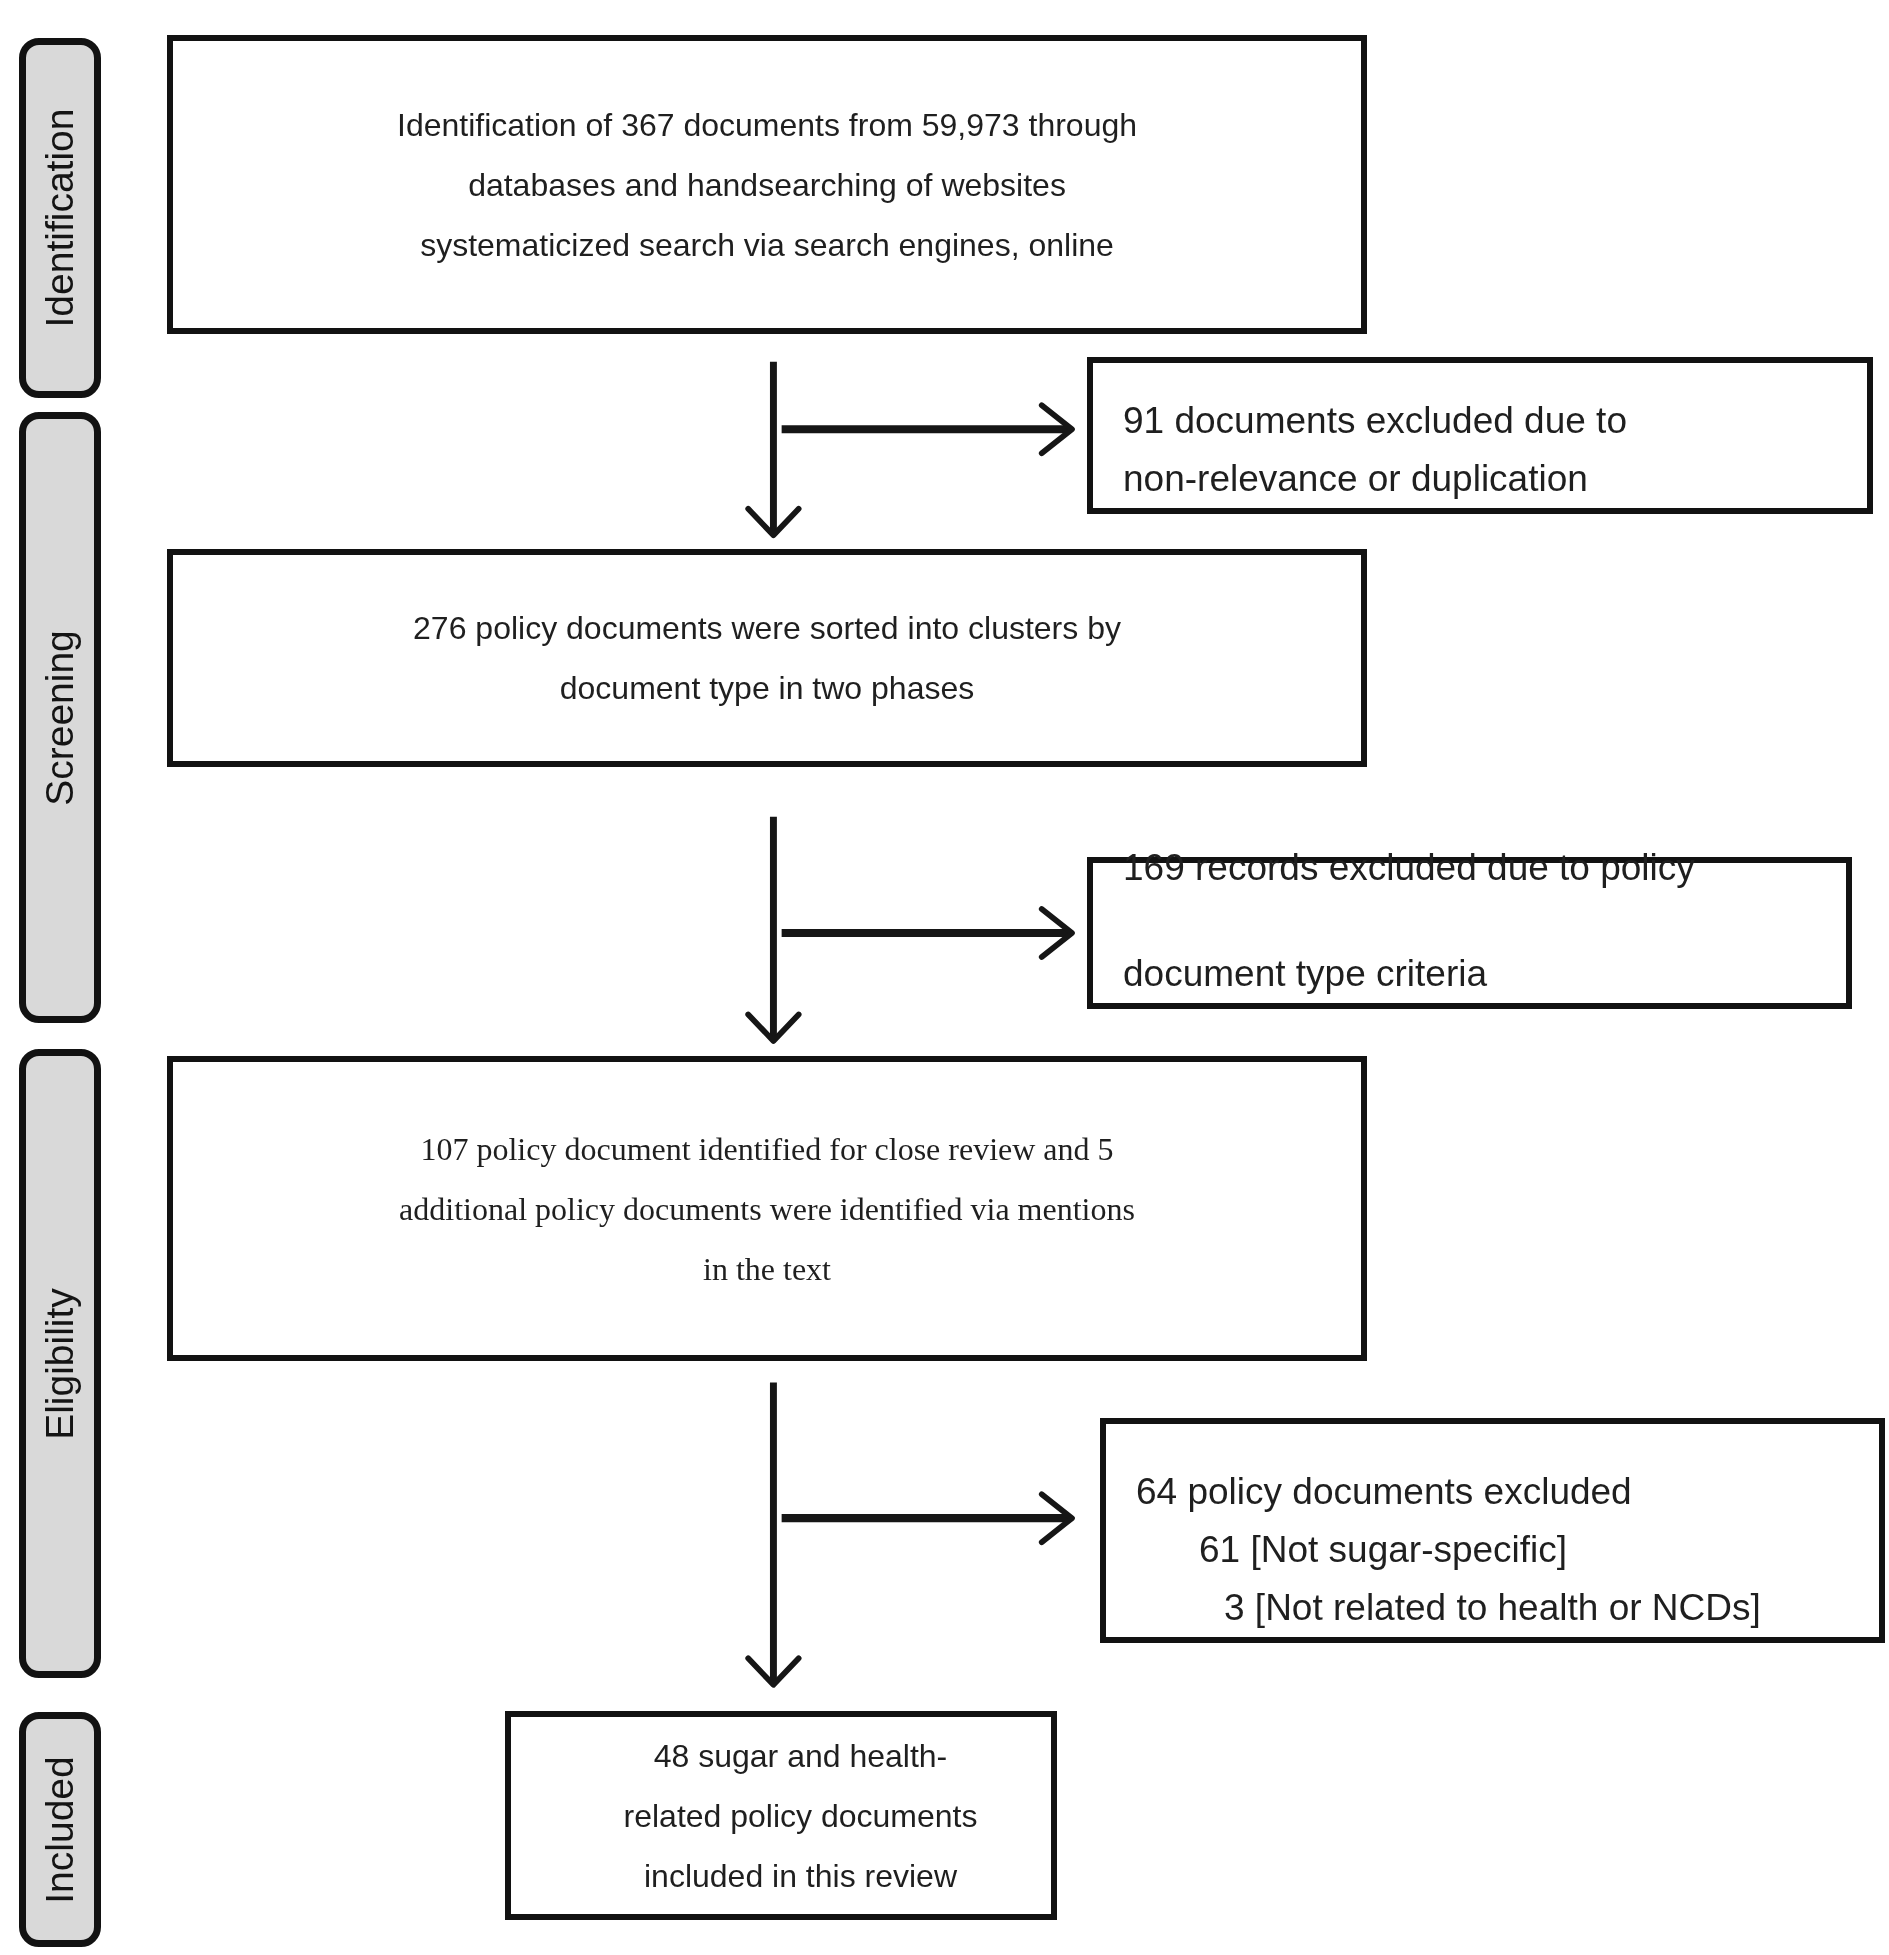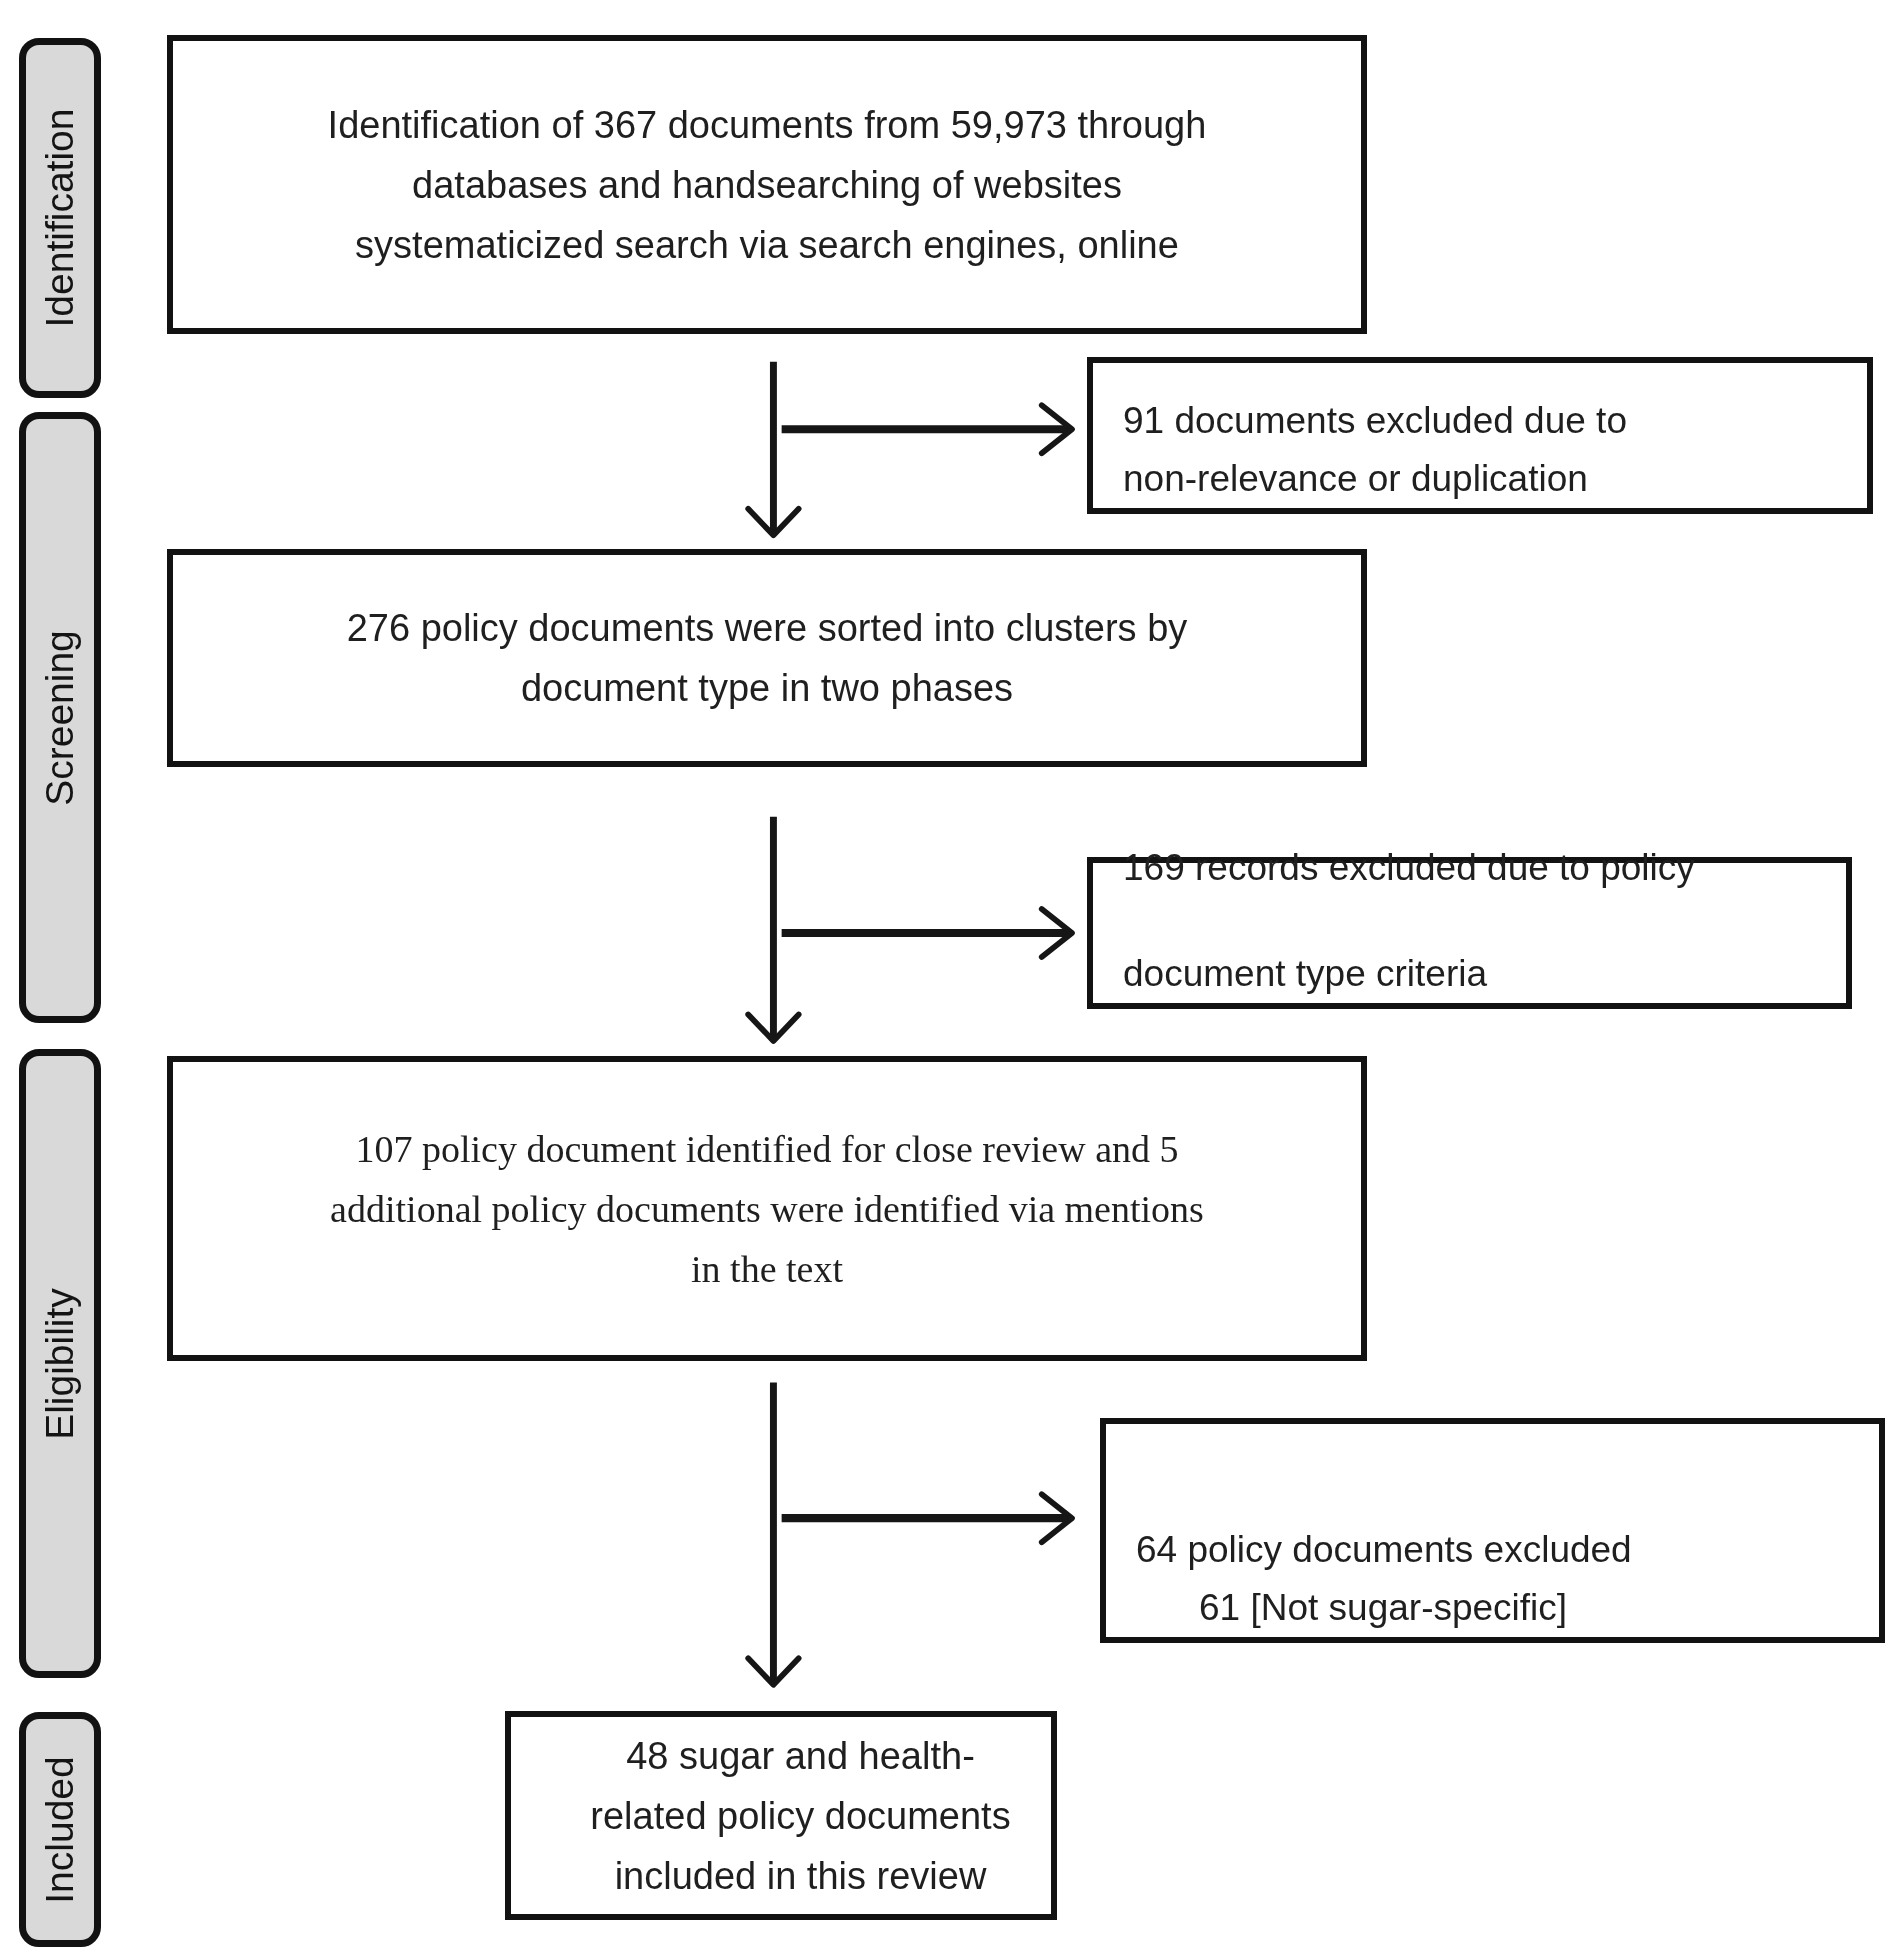--- a/index.html
+++ b/index.html
@@ -41,21 +41,21 @@
   
   .flow-box {
     position: absolute;
     background: #ffffff;
     border: 6.3px solid #121212;
     display: flex;
     flex-direction: column;
     justify-content: center;
     align-items: center;
     text-align: center;
-    font-size: 38px;
+    font-size: 32px;
     line-height: 60px;
   }
   #box-identification { left: 167px; top: 35px;   width: 1200px; height: 299px; }
   #box-screening      { left: 167px; top: 549px;  width: 1200px; height: 218px; }
   #box-eligibility    { left: 167px; top: 1056px; width: 1200px; height: 305px; font-family: Liberation Serif, serif; }
   #box-included       { left: 505px; top: 1711px; width: 552px;  height: 209px; padding-left: 39px; }
 
   
   .exc-box {
     position: absolute;
@@ -143,20 +143,21 @@
   </div>
 
   <div class="exc-box" id="exc-eligibility">
     <div>169 records excluded due to policy</div>
     <div>document type criteria</div>
   </div>
 
   <div class="exc-box" id="exc-included">
     <div>64 policy documents excluded</div>
     <div class="indent-1">61 [Not sugar-specific]</div>
+    <div class="indent-2">3 [Not related to health or NCDs]</div>
   </div>
 
   <svg id="arrows" viewBox="0 0 2992 3097" xmlns="http://www.w3.org/2000/svg">
 
     <g>
       <line class="shaft" x1="1225" y1="573" x2="1225" y2="845"></line>
       <polyline class="head" points="1185,806 1225,848 1265,806"></polyline>
     </g>
 
     <g>

